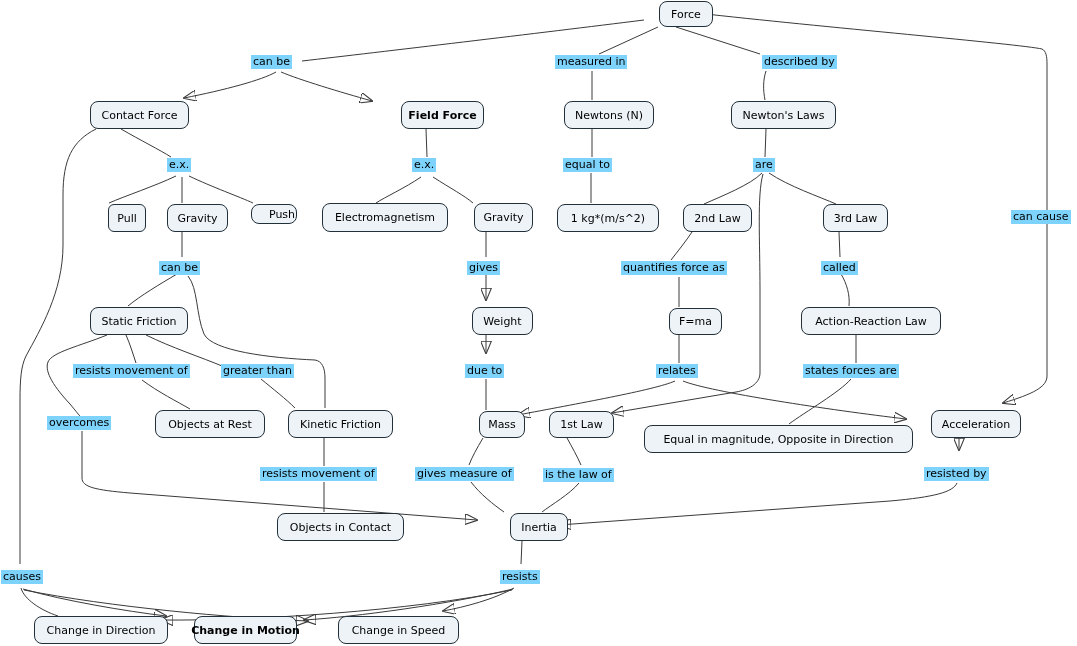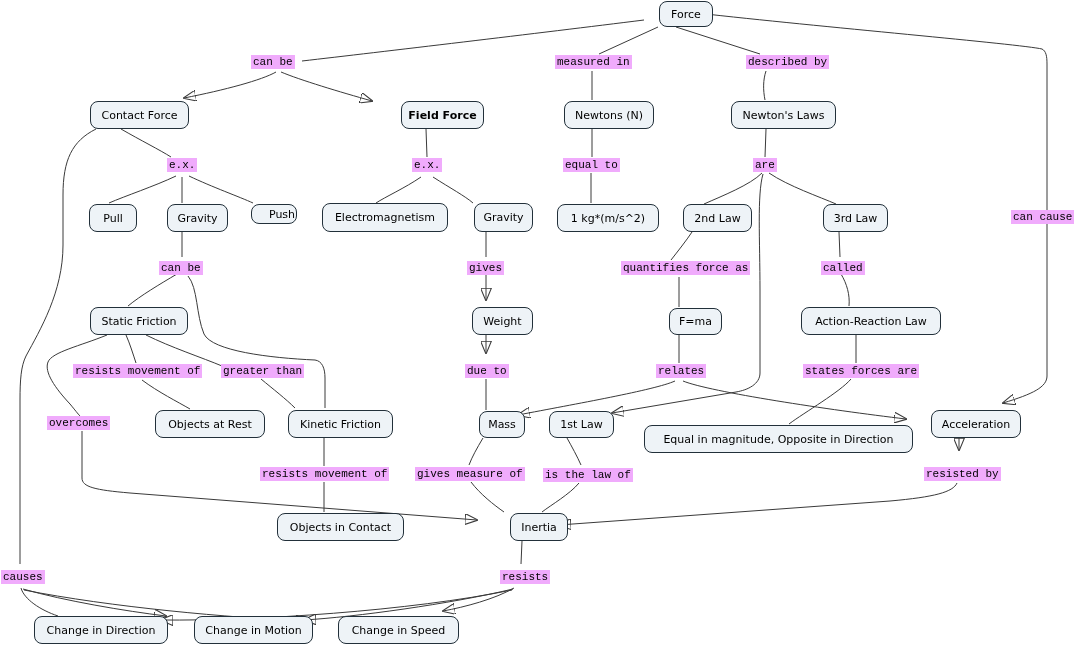--- a/index.html
+++ b/index.html
@@ -9,22 +9,22 @@
   }
   #edges{position:absolute;left:0;top:0;width:1077px;height:646px;}
   #edges path{stroke:#3a3a3a;stroke-width:1;fill:none;}
   .node{
     position:absolute;box-sizing:border-box;
     display:flex;align-items:center;justify-content:center;
     background:#eef3f7;border:1px solid #22303a;border-radius:8px;
     font-size:11px;color:#000;white-space:nowrap;z-index:3;margin-left:16px;
   }
   .edge-label{
-    position:absolute;font-size:11px;color:#000;background:#f0abfc;
-    padding:0 2px;white-space:nowrap;z-index:2;line-height:14px;font-family:Liberation Mono, monospace;
+    position:absolute;font-size:11px;color:#000;background:#7dd3fc;
+    padding:0 2px;white-space:nowrap;z-index:2;line-height:14px;
   }
 </style>
 </head>
 <body>
 
 <div id="canvas">
 
   <svg id="edges" viewBox="0 0 1077 646" xmlns="http://www.w3.org/2000/svg">
     <defs>
       <marker id="arrow" viewBox="0 0 12 10" refX="11" refY="5" markerWidth="13" markerHeight="11" orient="auto" markerUnits="userSpaceOnUse">
@@ -90,47 +90,47 @@
     <path d="M 512,590 C 410,611 255,621 161,620" marker-end="url(#arrow)"></path>
     <path d="M 959,438 L 959,450" marker-end="url(#arrow)"></path>
     <path d="M 957,483 C 953,492 935,497 890,501 L 559,525" marker-end="url(#arrow)"></path>
   </svg>
 
   <div class="node" style="left:643px;top:1px;width:54px;height:26px;">Force</div>
   <div class="node" style="left:74px;top:101px;width:99px;height:28px;">Contact Force</div>
   <div class="node" style="left:385px;top:101px;width:83px;height:28px;font-weight:bold;">Field Force</div>
   <div class="node" style="left:548px;top:101px;width:90px;height:28px;">Newtons (N)</div>
   <div class="node" style="left:715px;top:101px;width:105px;height:28px;">Newton's Laws</div>
-  <div class="node" style="left:73px;top:204px;width:48px;height:28px;">Pull</div>
+  <div class="node" style="left:92px;top:204px;width:38px;height:28px;border-radius:6px;">Pull</div>
   <div class="node" style="left:151px;top:204px;width:61px;height:28px;">Gravity</div>
   <div class="node" style="left:235px;top:204px;width:46px;height:20px;padding-left:16px;">Push</div>
   <div class="node" style="left:306px;top:203px;width:126px;height:29px;">Electromagnetism</div>
   <div class="node" style="left:458px;top:203px;width:59px;height:29px;">Gravity</div>
   <div class="node" style="left:541px;top:204px;width:102px;height:28px;">1 kg*(m/s^2)</div>
   <div class="node" style="left:667px;top:204px;width:69px;height:28px;">2nd Law</div>
   <div class="node" style="left:807px;top:204px;width:65px;height:28px;">3rd Law</div>
   <div class="node" style="left:74px;top:307px;width:98px;height:28px;">Static Friction</div>
   <div class="node" style="left:456px;top:307px;width:61px;height:28px;">Weight</div>
   <div class="node" style="left:653px;top:308px;width:53px;height:27px;">F=ma</div>
   <div class="node" style="left:785px;top:307px;width:140px;height:28px;">Action-Reaction Law</div>
   <div class="node" style="left:139px;top:410px;width:110px;height:28px;">Objects at Rest</div>
   <div class="node" style="left:272px;top:410px;width:105px;height:28px;">Kinetic Friction</div>
   <div class="node" style="left:463px;top:411px;width:46px;height:27px;">Mass</div>
   <div class="node" style="left:533px;top:411px;width:65px;height:27px;">1st Law</div>
   <div class="node" style="left:628px;top:425px;width:269px;height:28px;">Equal in magnitude, Opposite in Direction</div>
   <div class="node" style="left:915px;top:410px;width:90px;height:28px;">Acceleration</div>
   <div class="node" style="left:261px;top:513px;width:127px;height:28px;">Objects in Contact</div>
   <div class="node" style="left:494px;top:513px;width:58px;height:28px;">Inertia</div>
   <div class="node" style="left:18px;top:616px;width:134px;height:28px;">Change in Direction</div>
-  <div class="node" style="left:178px;top:616px;width:119px;height:28px;">Change in Motion</div>
+  <div class="node" style="left:178px;top:616px;width:103px;height:28px;font-weight:bold;">Change in Motion</div>
   <div class="node" style="left:322px;top:616px;width:121px;height:28px;">Change in Speed</div>
 
   <div class="edge-label" style="left:251px;top:55px;">can be</div>
   <div class="edge-label" style="left:555px;top:55px;">measured in</div>
-  <div class="edge-label" style="left:746px;top:55px;">described by</div>
+  <div class="edge-label" style="left:762px;top:55px;">described by</div>
   <div class="edge-label" style="left:167px;top:158px;">e.x.</div>
   <div class="edge-label" style="left:412px;top:158px;">e.x.</div>
   <div class="edge-label" style="left:563px;top:158px;">equal to</div>
   <div class="edge-label" style="left:753px;top:158px;">are</div>
   <div class="edge-label" style="left:1011px;top:210px;">can cause</div>
   <div class="edge-label" style="left:159px;top:261px;">can be</div>
   <div class="edge-label" style="left:467px;top:261px;">gives</div>
   <div class="edge-label" style="left:621px;top:261px;">quantifies force as</div>
   <div class="edge-label" style="left:821px;top:261px;">called</div>
   <div class="edge-label" style="left:73px;top:364px;">resists movement of</div>

